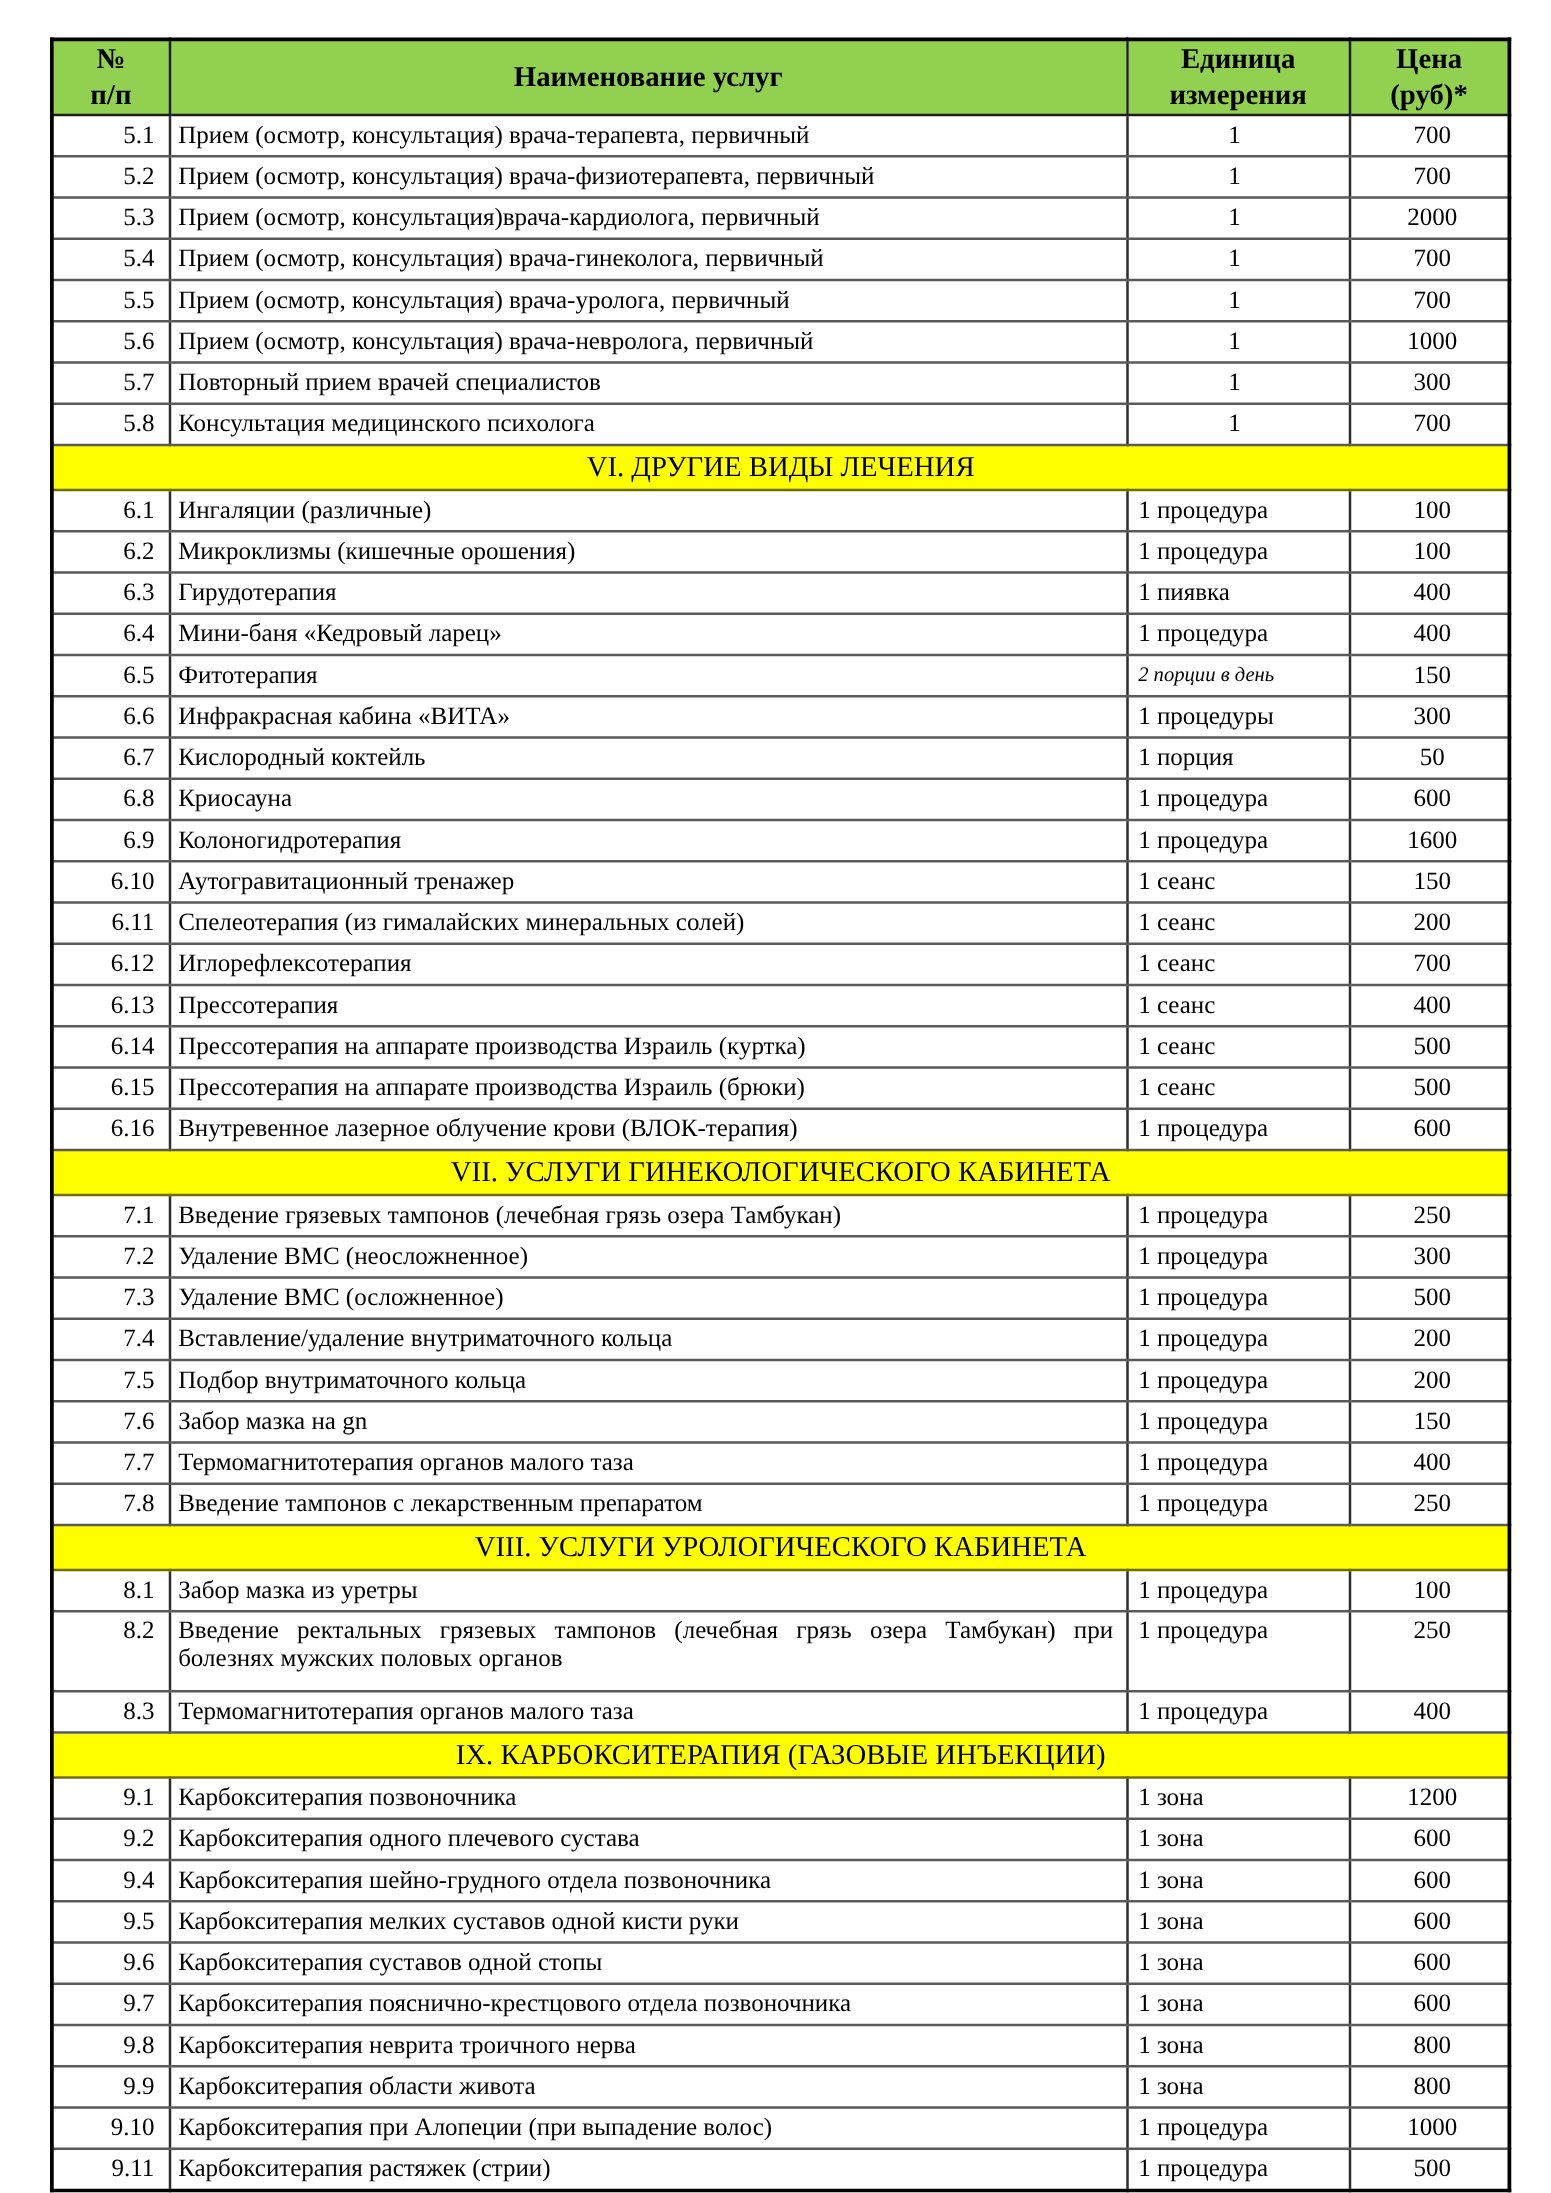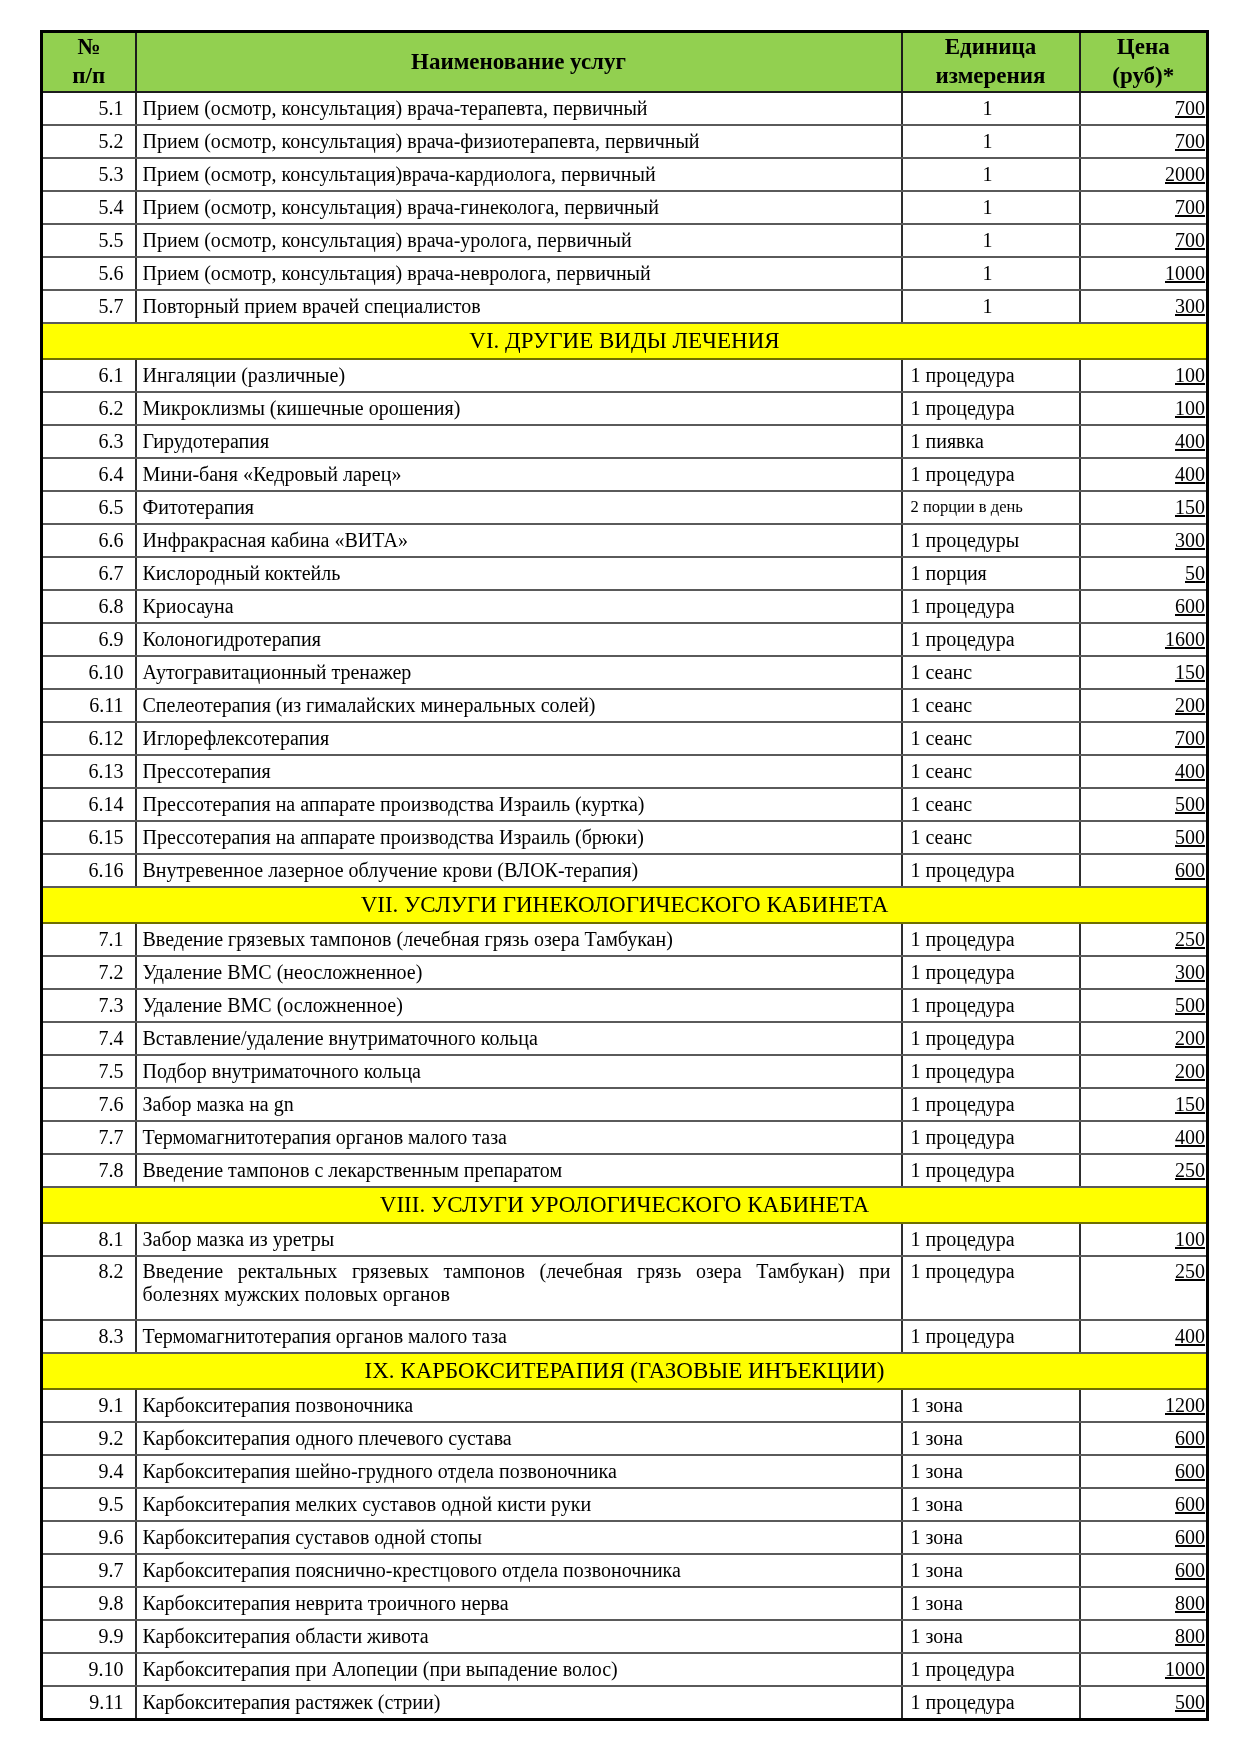--- a/index.html
+++ b/index.html
@@ -33,22 +33,22 @@
     background:#ffff00;
     font-weight:normal;font-size:23px;
     text-align:center;height:32px;
     border:2px solid #141414;
     border-bottom-color:#6f6f00;
   }
   td.num{text-align:right;padding-right:11px;}
   td.name{text-align:left;}
   td.unit{text-align:left;padding-left:8px;}
   td.unit.center{text-align:center;padding-left:0;}
-  td.unit.small{font-size:16.5px;}
-  td.price{text-align:right;padding-right:1px;text-decoration:underline;}
+  td.unit.small{font-size:16.5px;font-style:italic;}
+  td.price{text-align:center;padding-right:1px;}
   tr.tall td{vertical-align:top;padding-top:3px;height:58px;}
   tr.tall td.name{text-align:justify;text-align-last:left;padding-right:10px;}
 </style>
 </head>
 <body>
 
 <div class="page">
   <table class="price">
     <colgroup>
       <col style="width:94px">
@@ -103,20 +103,26 @@
           <td class="name">Прием (осмотр, консультация) врача-невролога, первичный</td>
           <td class="unit center">1</td>
           <td class="price">1000</td>
         </tr>
         <tr>
           <td class="num">5.7</td>
           <td class="name">Повторный прием врачей специалистов</td>
           <td class="unit center">1</td>
           <td class="price">300</td>
         </tr>
+        <tr>
+          <td class="num">5.8</td>
+          <td class="name">Консультация медицинского психолога</td>
+          <td class="unit center">1</td>
+          <td class="price">700</td>
+        </tr>
         <tr class="section">
           <td colspan="4">VI. ДРУГИЕ ВИДЫ ЛЕЧЕНИЯ</td>
         </tr>
         <tr>
           <td class="num">6.1</td>
           <td class="name">Ингаляции (различные)</td>
           <td class="unit">1 процедура</td>
           <td class="price">100</td>
         </tr>
         <tr>

